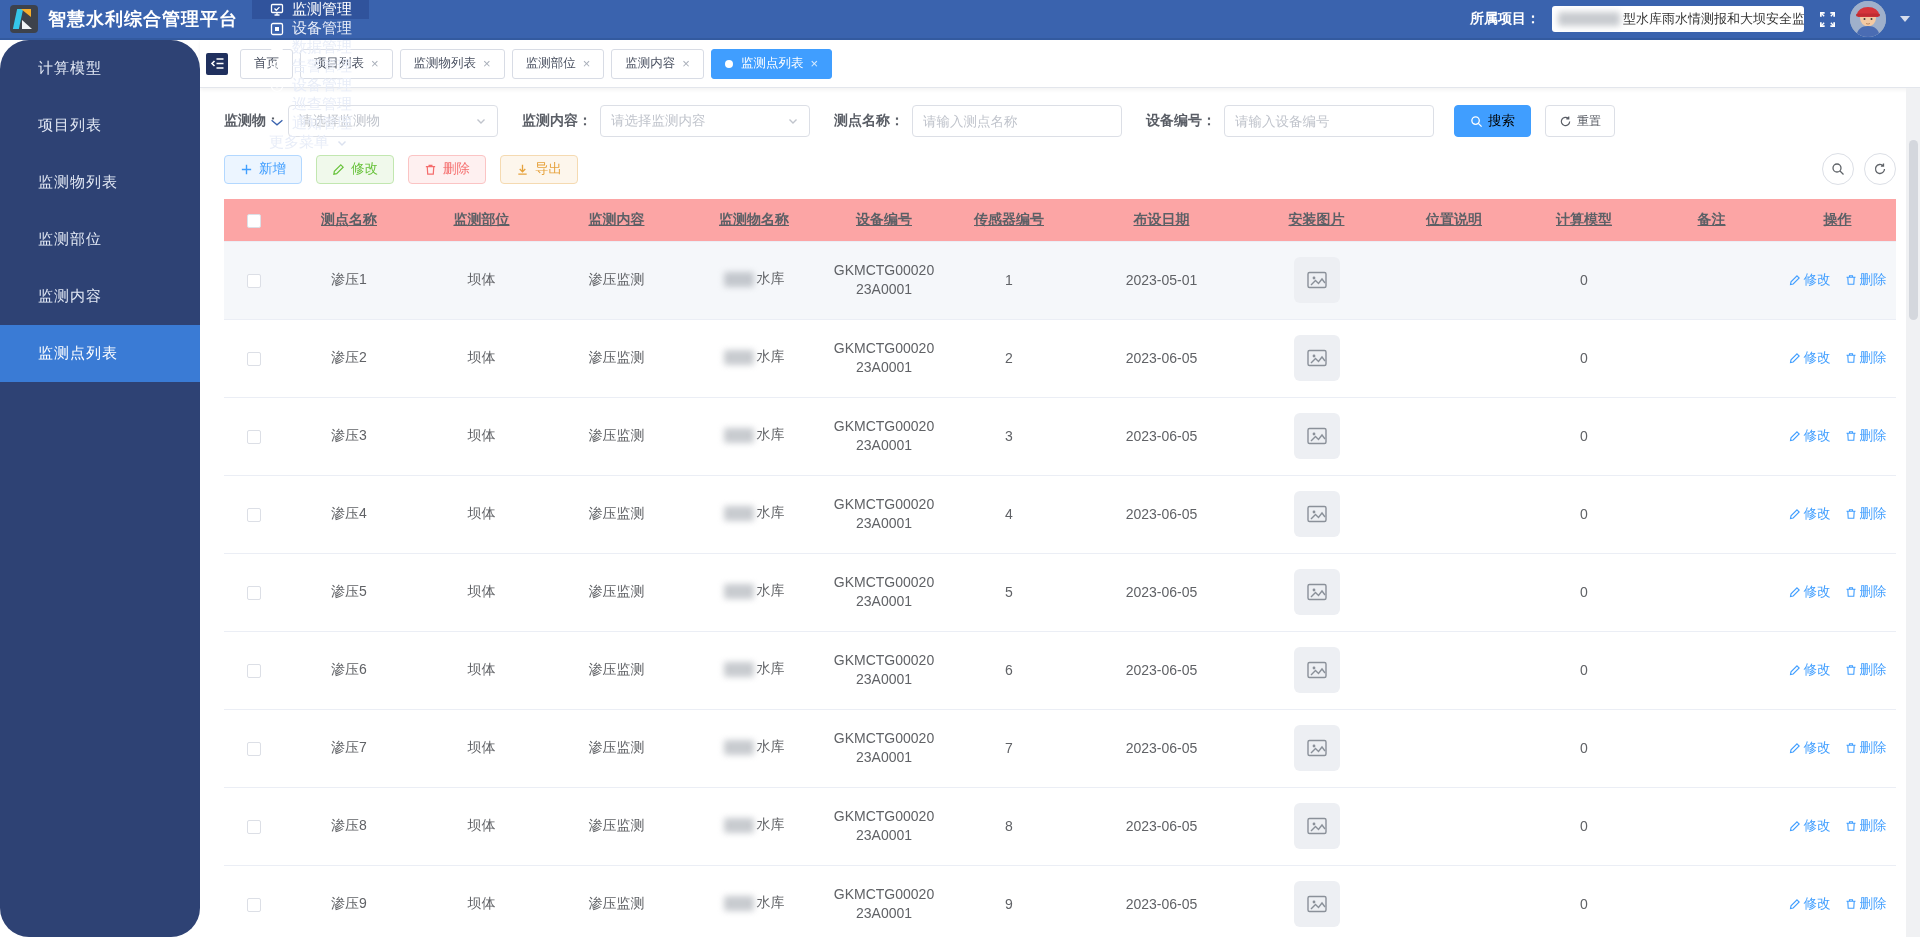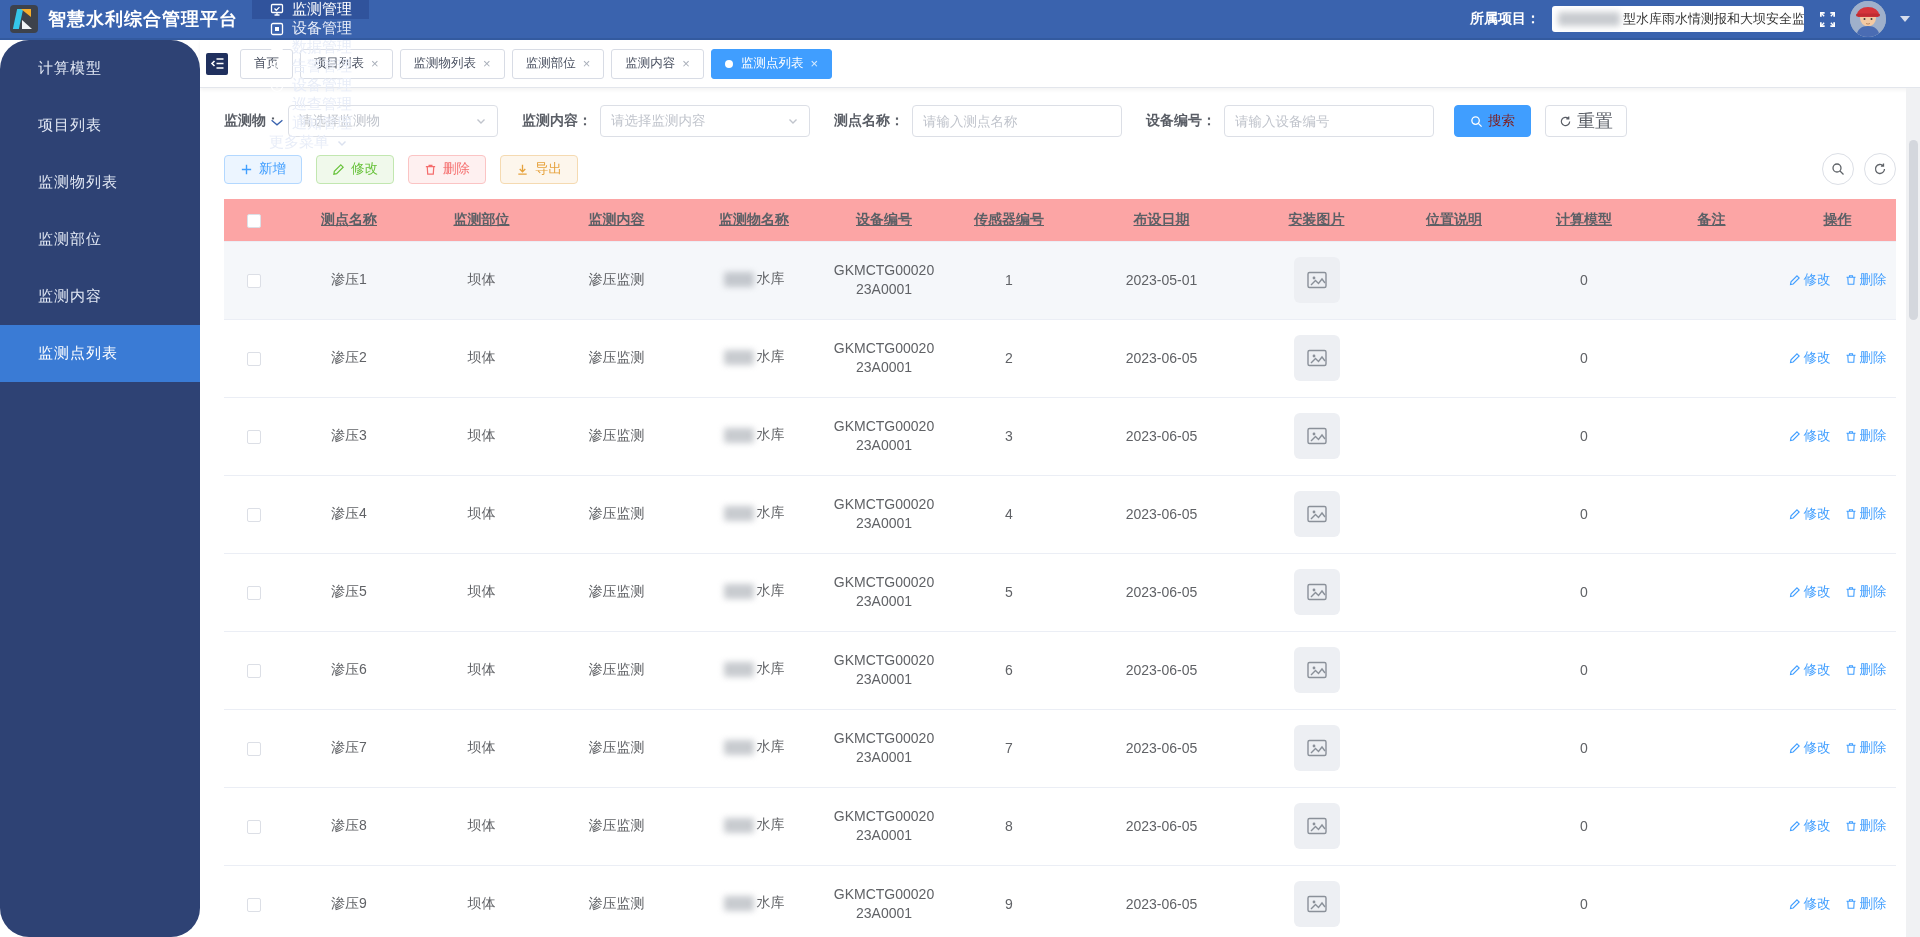--- a/index.html
+++ b/index.html
@@ -65,25 +65,25 @@
   .filters { display:flex; align-items:center; padding:17px 0 0 24px; }
   .f-label { font-size:14px; font-weight:bold; color:#5a5e66; margin-right:8px; white-space:nowrap; }
   .f-select, .f-input-wrap { width:210px; height:32px; border:1px solid #dcdfe6; border-radius:4px;
     display:flex; align-items:center; padding:0 10px; margin-right:24px; background:#fff; }
   .f-select { justify-content:space-between; cursor:pointer; }
   .f-select .ph { color:#c0c4cc; font-size:13.5px; }
   .sel-caret svg { width:12px; height:12px; display:block; }
   .f-input-wrap input { border:none; outline:none; width:100%; font-size:13.5px; color:#606266;
     font-family:"Liberation Sans","DejaVu Sans",sans-serif; }
   .f-input-wrap input::placeholder { color:#c0c4cc; }
-  .btn-search { height:32px; padding:0 15px; background:#409eff; color:#7f1d1d; border:1px solid #409eff;
+  .btn-search { height:32px; padding:0 15px; background:#409eff; color:#000000; border:1px solid #409eff;
     border-radius:4px; font-size:13.5px; display:inline-flex; align-items:center; gap:5px;
     cursor:pointer; margin-left:-4px; }
   .btn-reset { height:32px; padding:0 13px; background:#fff; color:#5a5e66; border:1px solid #dcdfe6;
-    border-radius:4px; font-size:18px; display:inline-flex; align-items:center; gap:5px;
+    border-radius:4px; font-size:12px; display:inline-flex; align-items:center; gap:5px;
     cursor:pointer; margin-left:14px; }
   .btn-search svg, .btn-reset svg { width:13px; height:13px; }
 
   
   .toolbar { display:flex; align-items:center; padding:16px 24px 0 24px; }
   .tbtn { height:29px; padding:0 15px; border-radius:4px; font-size:13.5px; display:inline-flex;
     align-items:center; gap:6px; cursor:pointer; margin-right:14px; border:1px solid; }
   .tbtn svg { width:13px; height:13px; }
   .tbtn.add    { background:#ecf5ff; border-color:#b3d8ff; color:#409eff; }
   .tbtn.edit   { background:#f0f9eb; border-color:#c2e7b0; color:#67c23a; }

